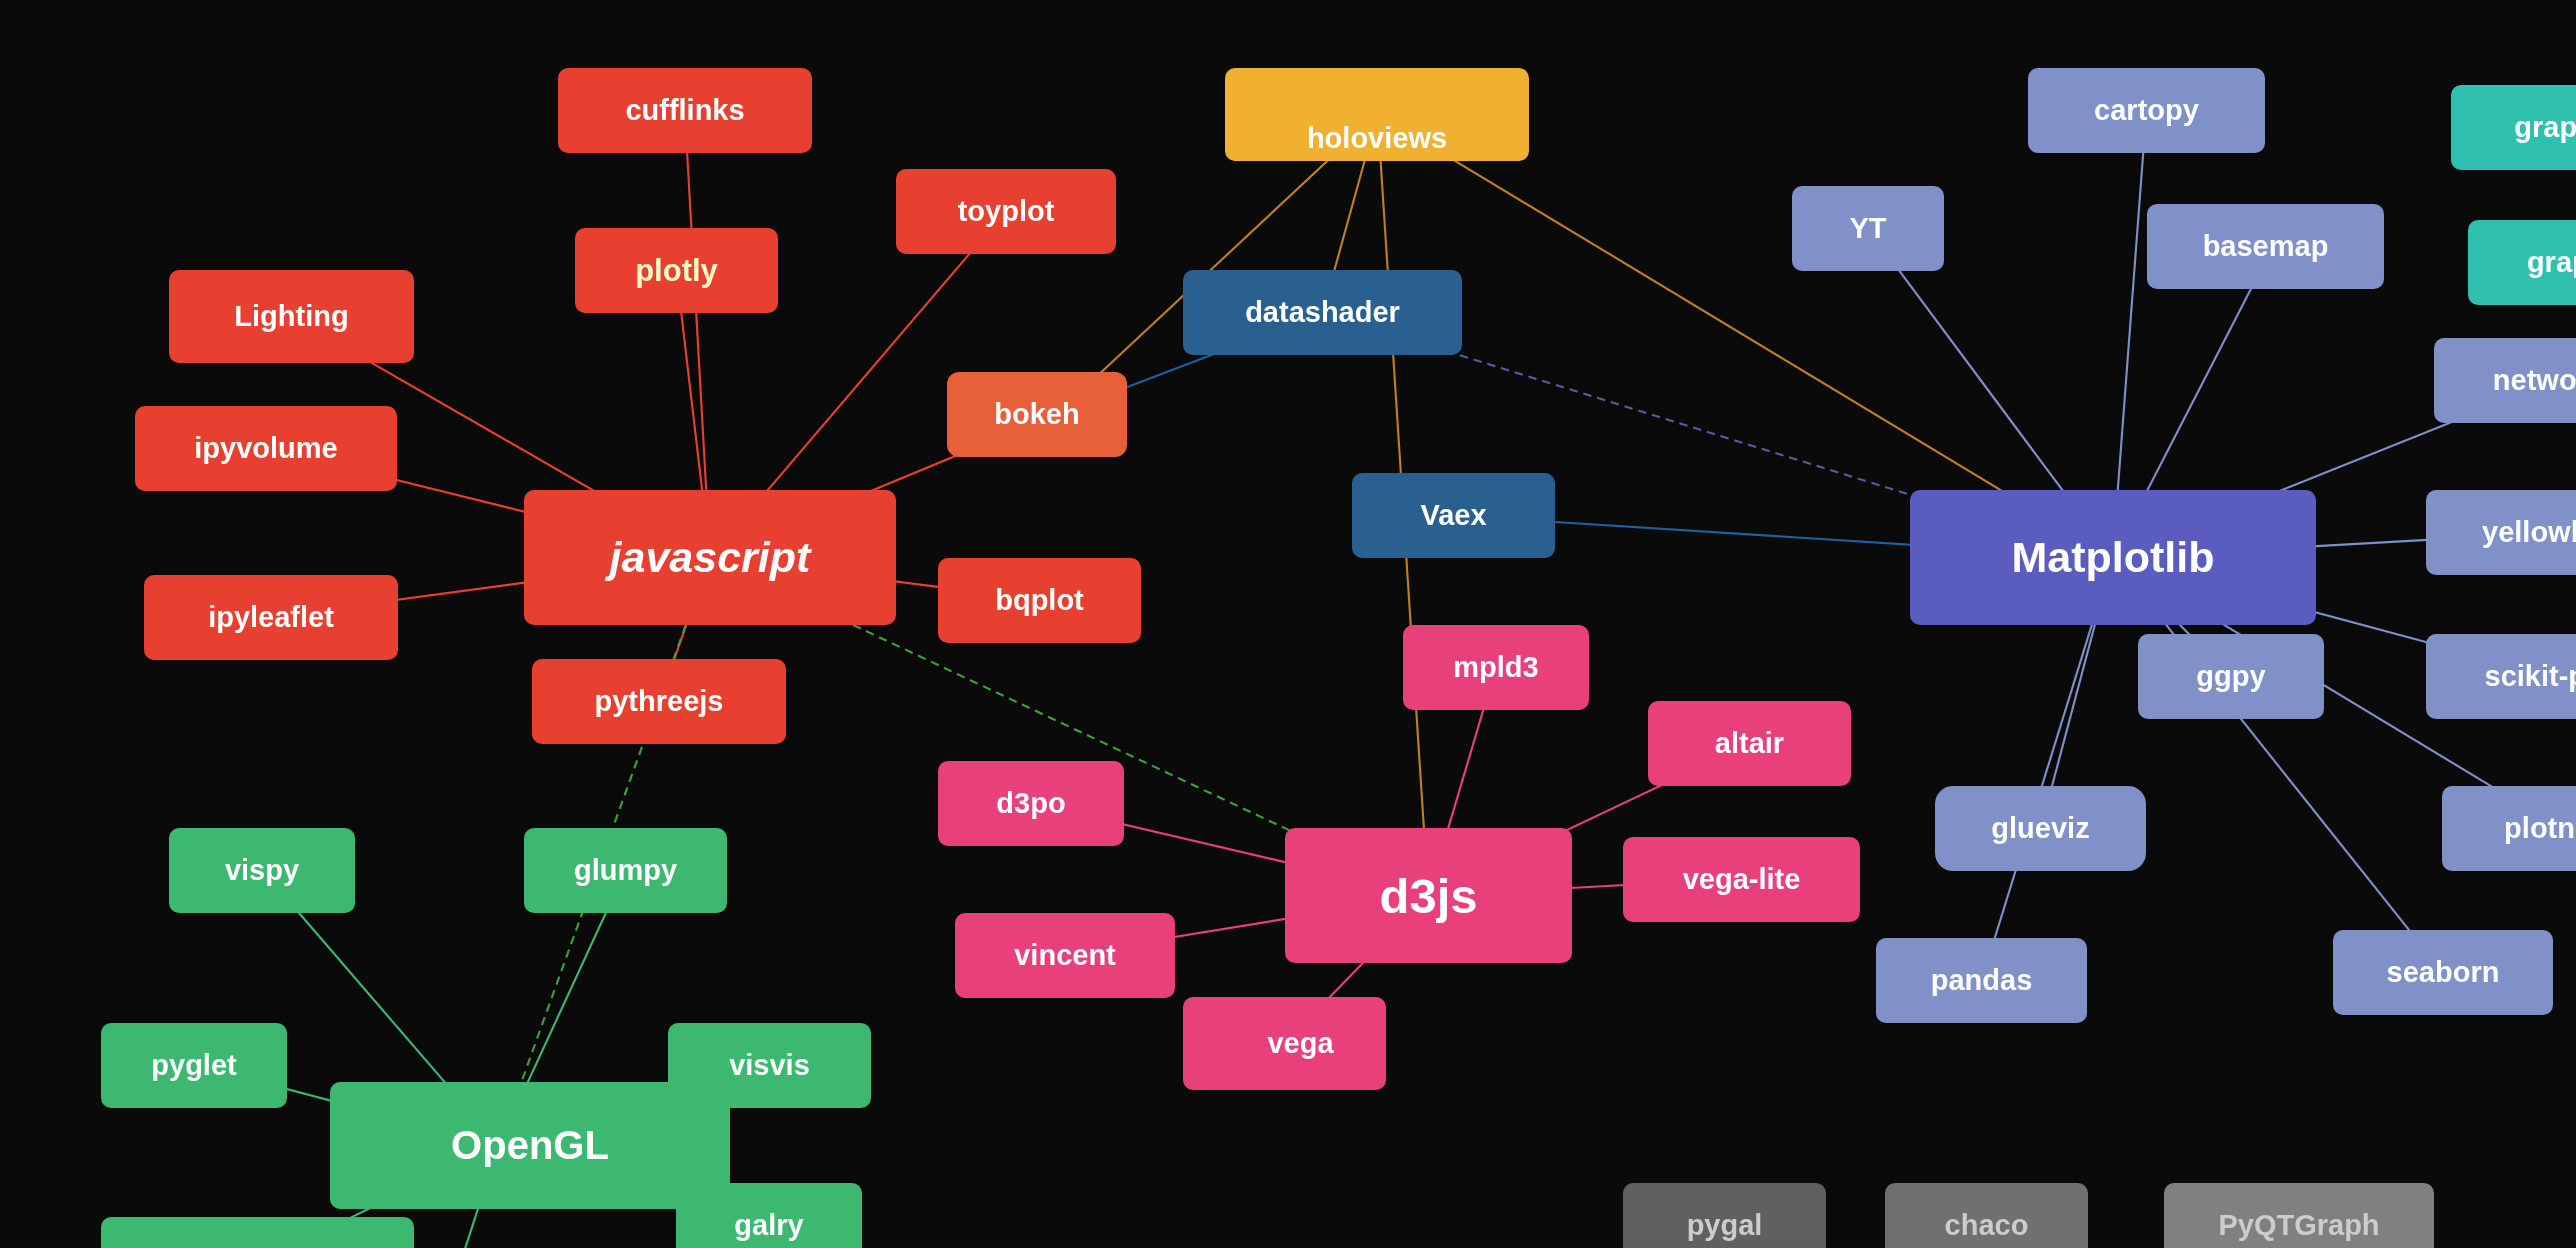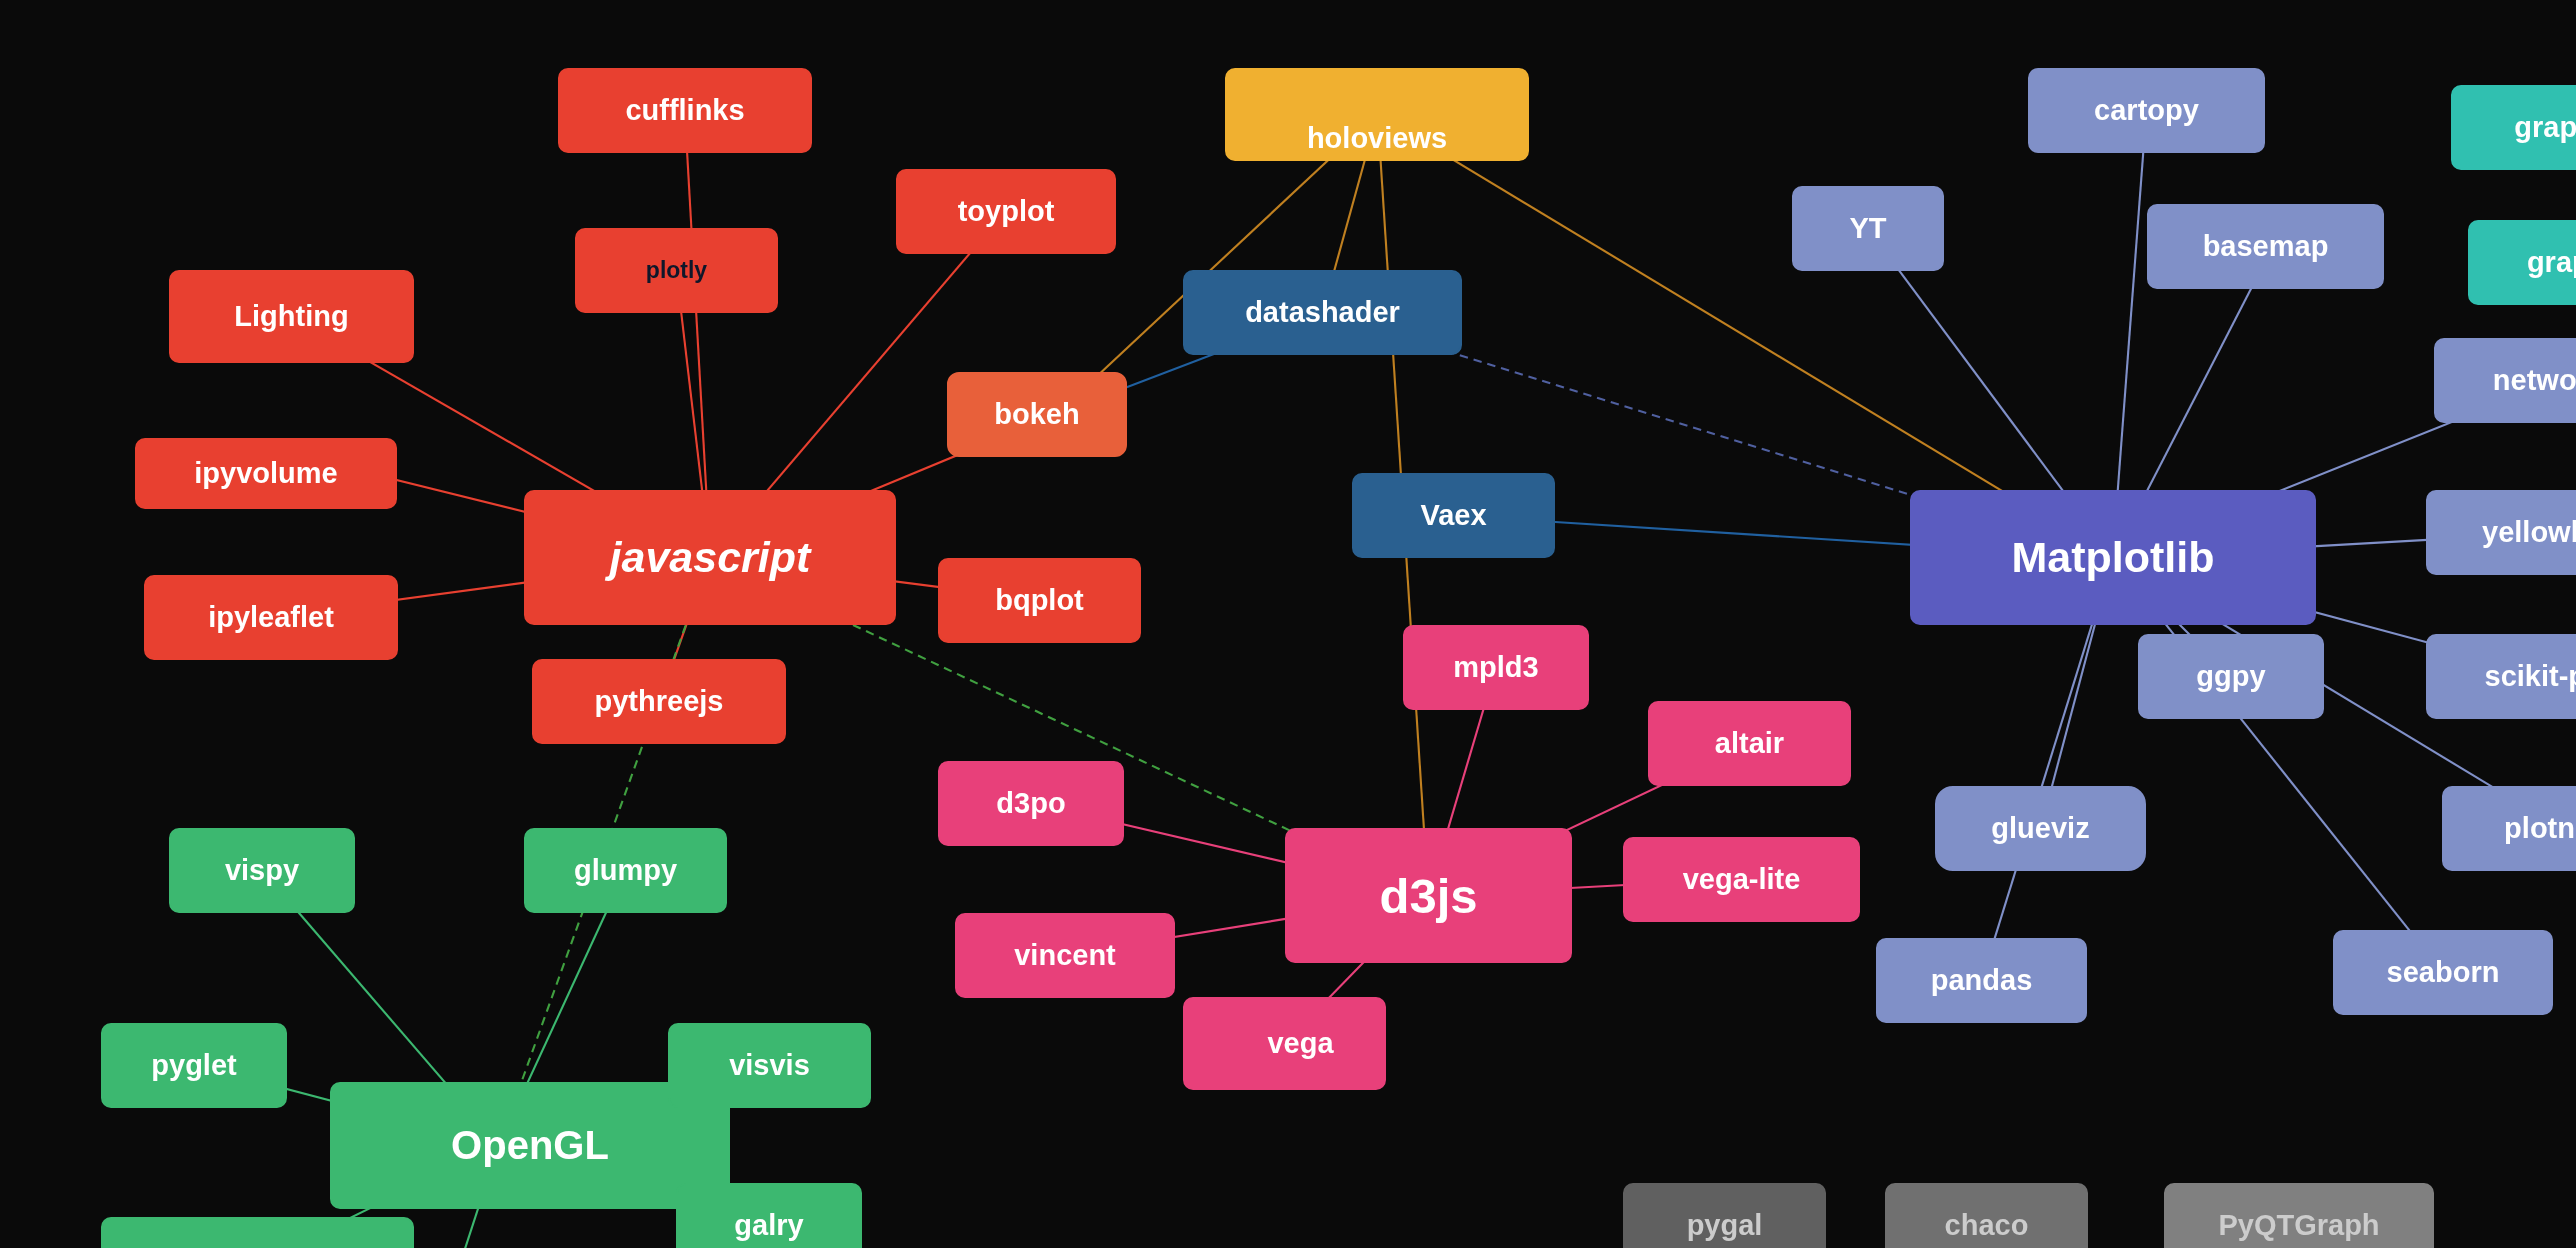--- a/index.html
+++ b/index.html
@@ -103,29 +103,29 @@
     <div class="node-box" style="left: 1183px; top: 270px; width: 279px; height: 85px; background-color: rgb(42, 96, 144); border-color: rgb(42, 96, 144); border-width: 2.5px; border-style: solid; border-radius: 10px;">
       <span class="node-label" style="color: rgb(255, 255, 255); font-size: 29px; font-weight: 600; font-style: normal;">datashader</span>
     </div>
     <div class="node-box" style="left: 1352px; top: 473px; width: 203px; height: 85px; background-color: rgb(42, 96, 144); border-color: rgb(42, 96, 144); border-width: 2.5px; border-style: solid; border-radius: 10px;">
       <span class="node-label" style="color: rgb(255, 255, 255); font-size: 29px; font-weight: 600; font-style: normal;">Vaex</span>
     </div>
     <div class="node-box" style="left: 558px; top: 68px; width: 254px; height: 85px; background-color: rgb(232, 64, 48); border-color: rgb(232, 64, 48); border-width: 2.5px; border-style: solid; border-radius: 10px;">
       <span class="node-label" style="color: rgb(255, 255, 255); font-size: 29px; font-weight: 600; font-style: normal;">cufflinks</span>
     </div>
     <div class="node-box" style="left: 575px; top: 228px; width: 203px; height: 85px; background-color: rgb(232, 64, 48); border-color: rgb(232, 64, 48); border-width: 2.5px; border-style: solid; border-radius: 10px;">
-      <span class="node-label" style="color: #0f172a; font-size: 23px; font-weight: 600; font-style: normal;">plotly</span>
+      <span class="node-label" style="color: #fef9c3; font-size: 31px; font-weight: 600; font-style: normal;">plotly</span>
     </div>
     <div class="node-box" style="left: 896px; top: 169px; width: 220px; height: 85px; background-color: rgb(232, 64, 48); border-color: rgb(232, 64, 48); border-width: 2.5px; border-style: solid; border-radius: 10px;">
       <span class="node-label" style="color: rgb(255, 255, 255); font-size: 29px; font-weight: 600; font-style: normal;">toyplot</span>
     </div>
     <div class="node-box" style="left: 169px; top: 270px; width: 245px; height: 93px; background-color: rgb(232, 64, 48); border-color: rgb(232, 64, 48); border-width: 2.5px; border-style: solid; border-radius: 10px;">
       <span class="node-label" style="color: rgb(255, 255, 255); font-size: 29px; font-weight: 600; font-style: normal;">Lighting</span>
     </div>
-    <div class="node-box" style="left: 135px; top: 406px; width: 262px; height: 71px; background-color: rgb(232, 64, 48); border-color: rgb(232, 64, 48); border-width: 2.5px; border-style: solid; border-radius: 10px; margin-top: 32px;">
+    <div class="node-box" style="left: 135px; top: 406px; width: 262px; height: 85px; background-color: rgb(232, 64, 48); border-color: rgb(232, 64, 48); border-width: 2.5px; border-style: solid; border-radius: 10px;">
       <span class="node-label" style="color: rgb(255, 255, 255); font-size: 29px; font-weight: 600; font-style: normal;">ipyvolume</span>
     </div>
     <div class="node-box" style="left: 144px; top: 575px; width: 254px; height: 85px; background-color: rgb(232, 64, 48); border-color: rgb(232, 64, 48); border-width: 2.5px; border-style: solid; border-radius: 10px;">
       <span class="node-label" style="color: rgb(255, 255, 255); font-size: 29px; font-weight: 600; font-style: normal;">ipyleaflet</span>
     </div>
     <div class="node-box" style="left: 532px; top: 659px; width: 254px; height: 85px; background-color: rgb(232, 64, 48); border-color: rgb(232, 64, 48); border-width: 2.5px; border-style: solid; border-radius: 10px;">
       <span class="node-label" style="color: rgb(255, 255, 255); font-size: 29px; font-weight: 600; font-style: normal;">pythreejs</span>
     </div>
     <div class="node-box" style="left: 938px; top: 558px; width: 203px; height: 85px; background-color: rgb(232, 64, 48); border-color: rgb(232, 64, 48); border-width: 2.5px; border-style: solid; border-radius: 10px;">
       <span class="node-label" style="color: rgb(255, 255, 255); font-size: 29px; font-weight: 600; font-style: normal;">bqplot</span>

